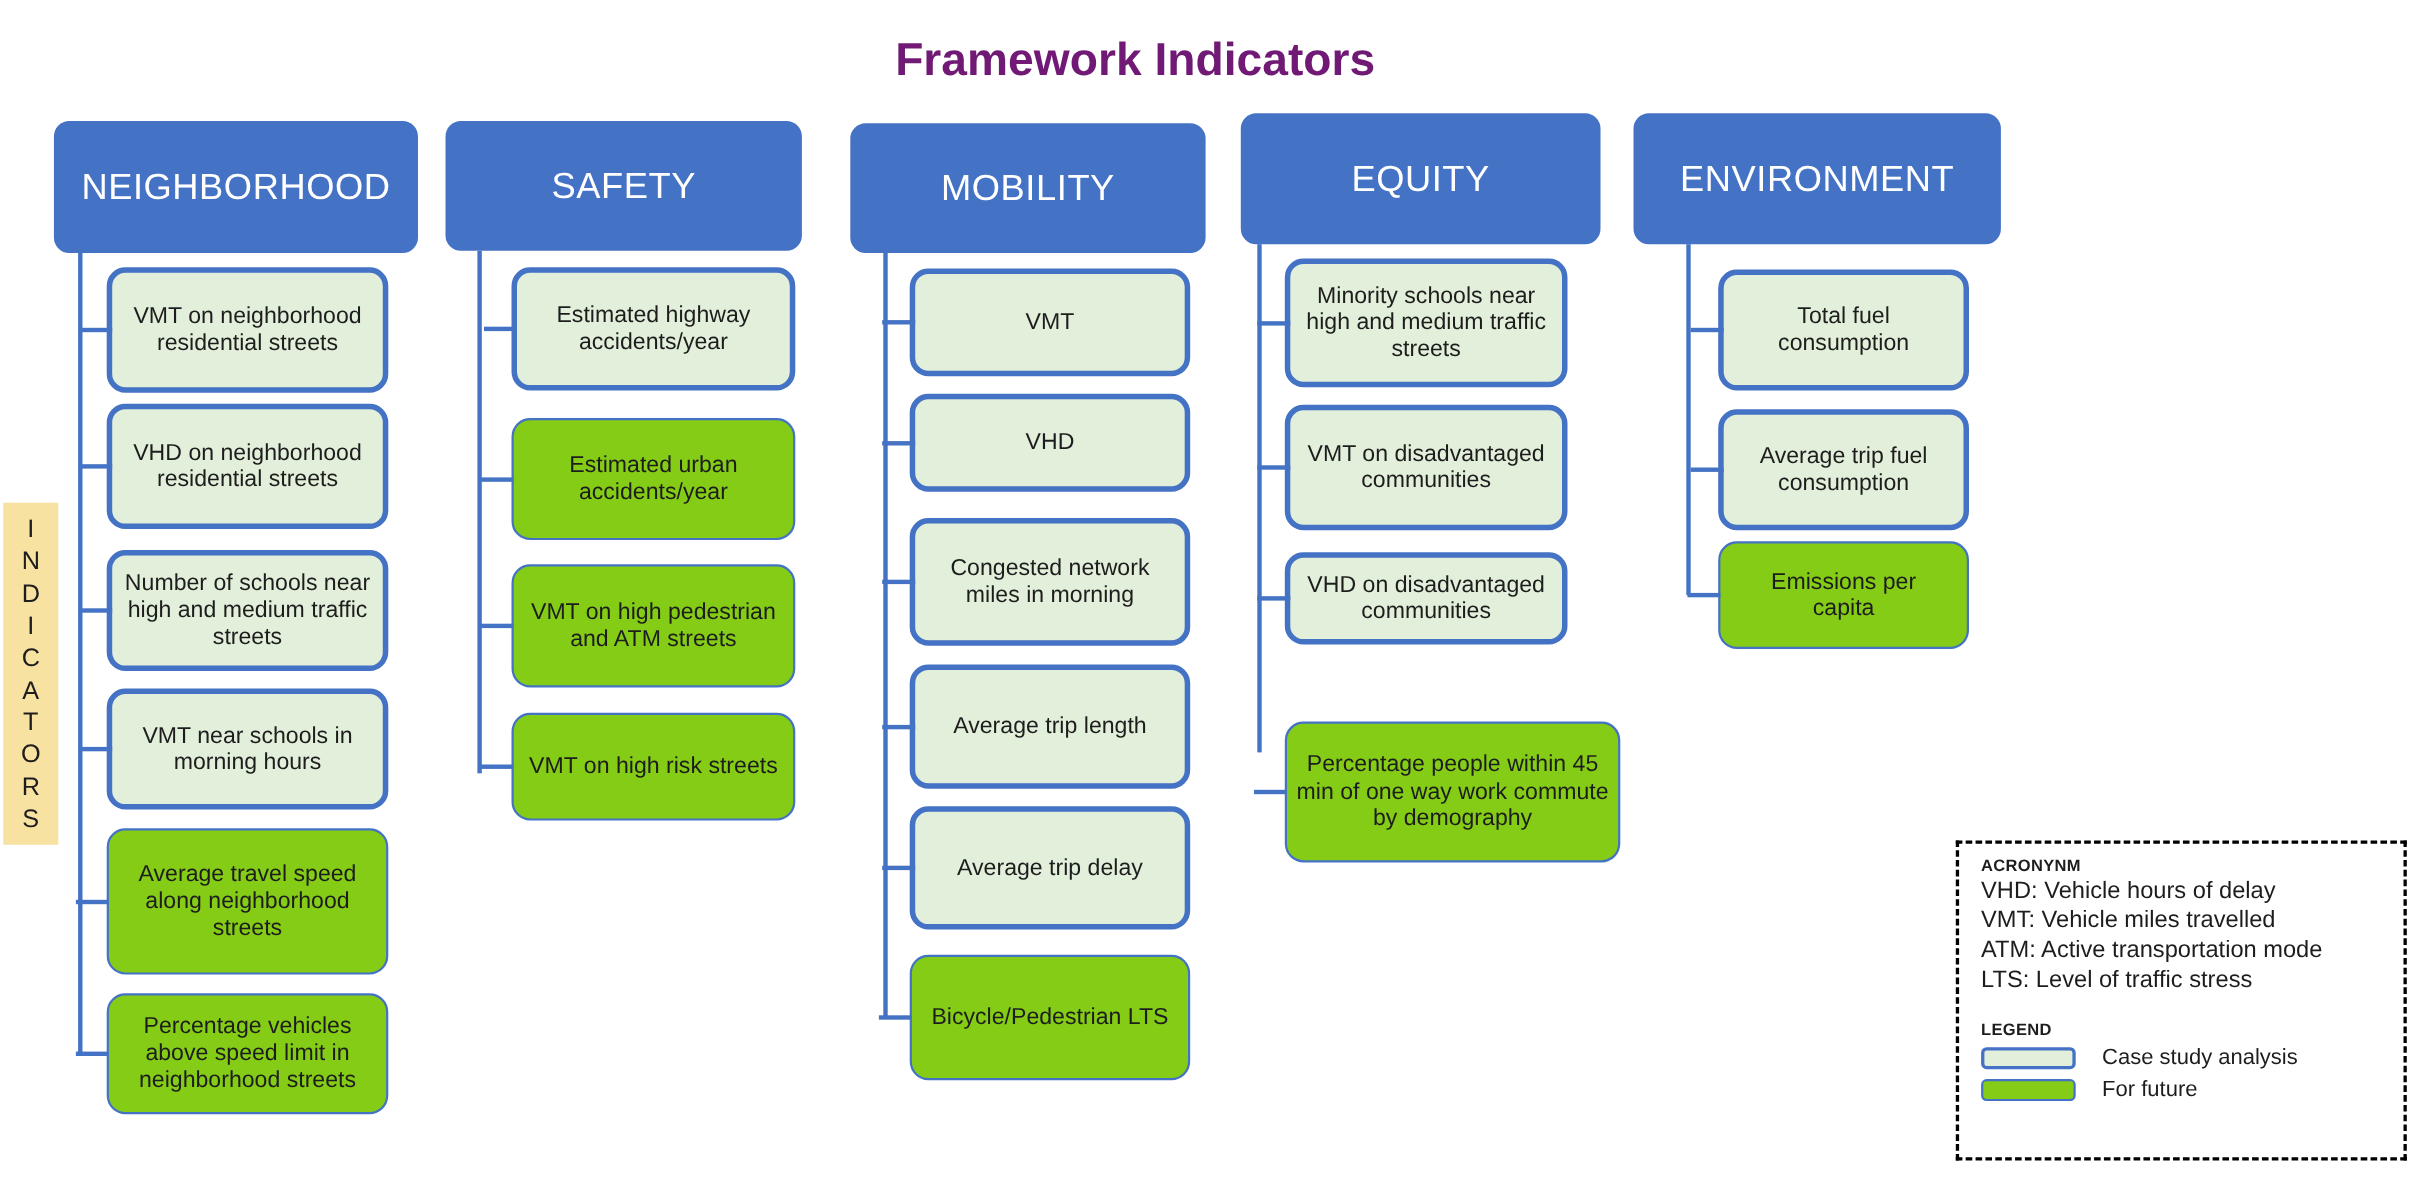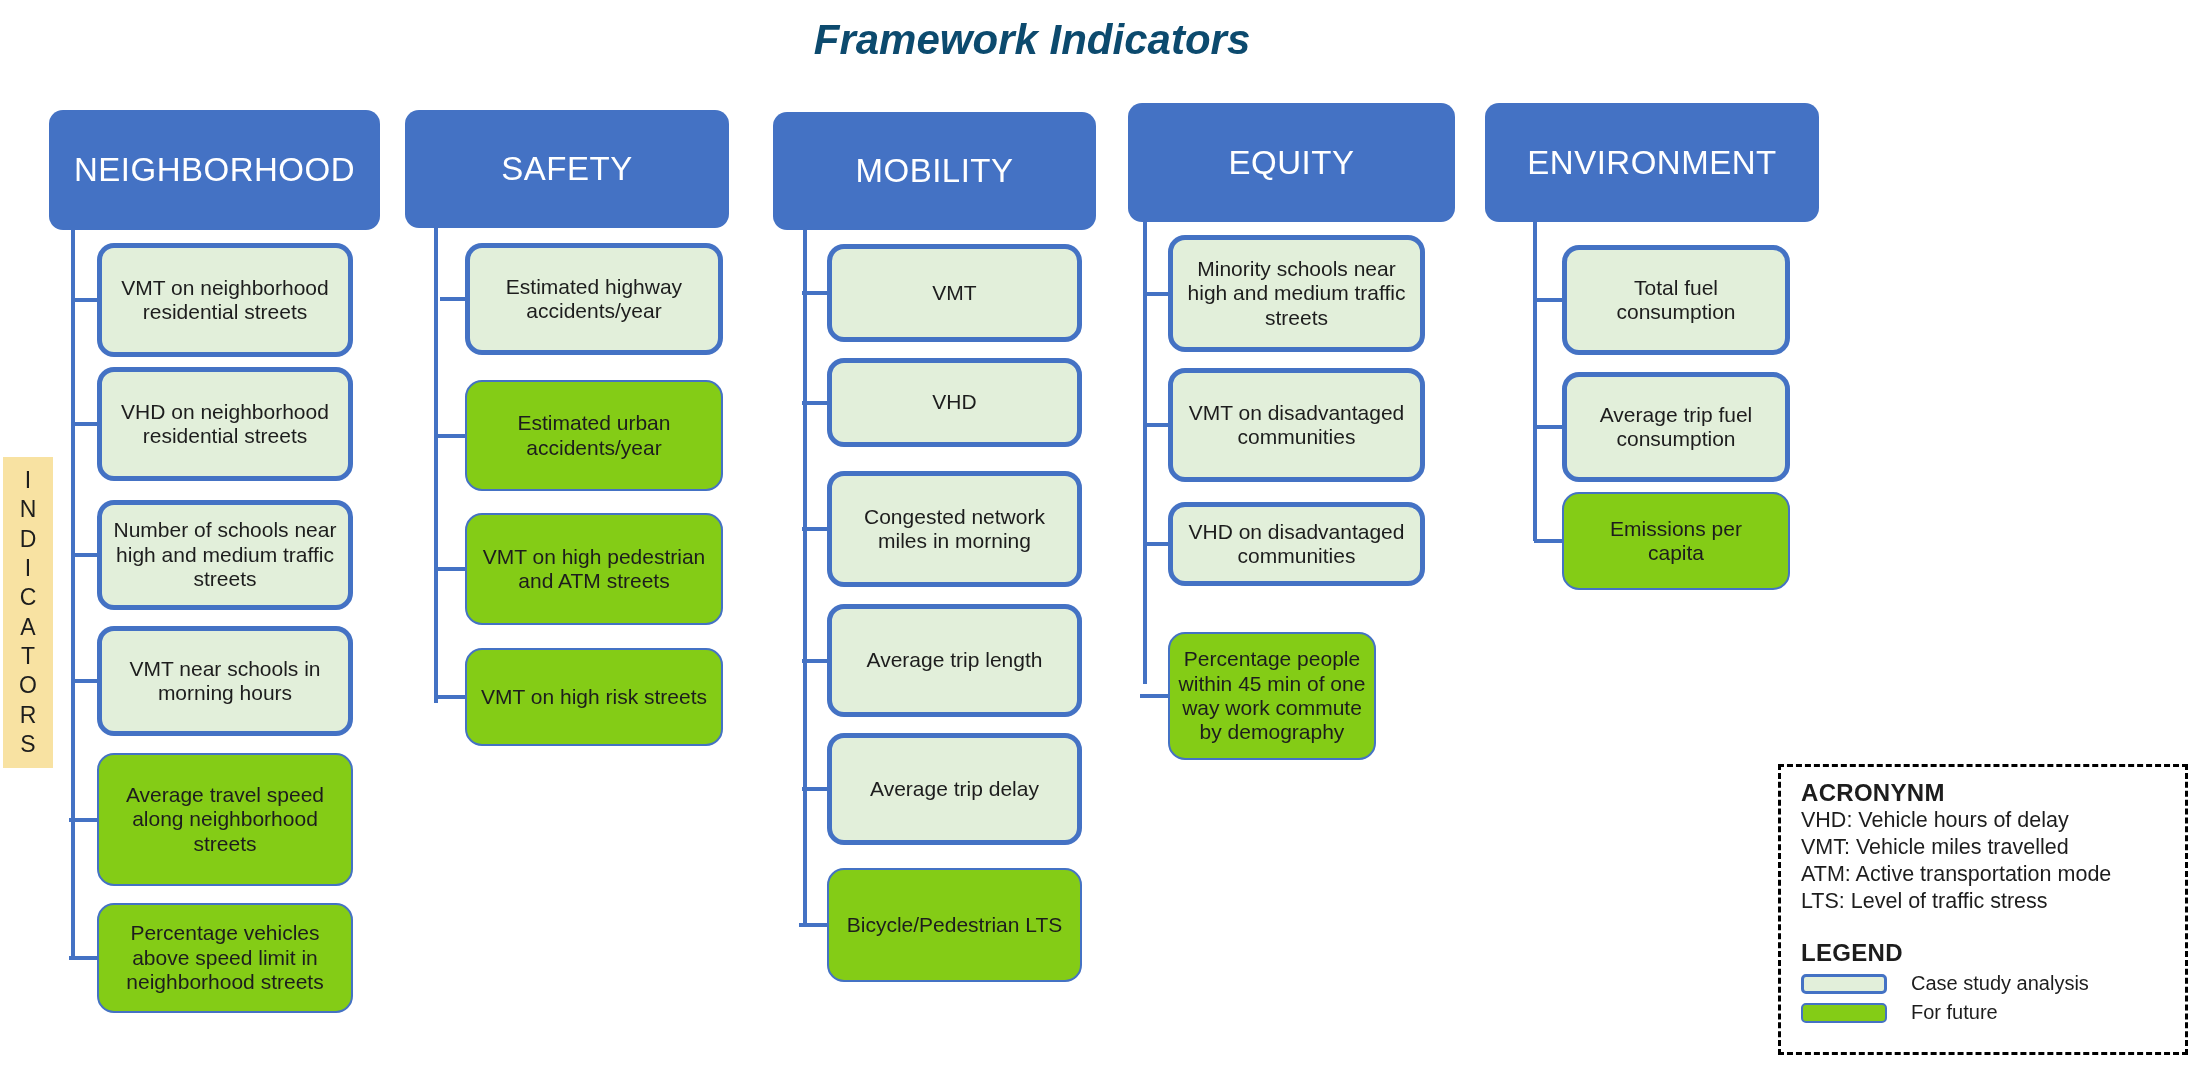--- a/index.html
+++ b/index.html
@@ -1,22 +1,22 @@
 <!DOCTYPE html>
 <html><head>
 <meta charset="utf-8">
 <style>
   html,body{margin:0;padding:0;background:#ffffff;}
   #stage{
     position:relative;width:2210px;height:1084px;background:#ffffff;
     font-family:"Liberation Sans",sans-serif;color:#1d1d1d;overflow:hidden;
   }
   .title{
-    position:absolute;top:16px;left:1032px;transform:translateX(-50%);
-    font-size:42px;font-weight:600;color:#0c4a6e;white-space:nowrap;font-style:italic;
+    position:absolute;top:30px;left:1032px;transform:translateX(-50%);
+    font-size:42px;font-weight:600;color:#701a75;white-space:nowrap;
   }
   .hdr{
     position:absolute;background:#4472C4;border-radius:14px;
     display:flex;align-items:center;justify-content:center;
     color:#ffffff;font-size:33px;letter-spacing:.5px;text-align:center;
   }
   .trunk{position:absolute;width:4px;background:#4472C4;}
   .box{
     position:absolute;border-radius:17px;display:flex;align-items:center;justify-content:center;
     text-align:center;font-size:21px;line-height:1.16;padding:0 8px;box-sizing:border-box;
@@ -29,21 +29,21 @@
   .col5 .box{padding:0 16px;}
   .strip{
     position:absolute;left:3px;top:457px;width:50px;height:311px;background:#F8E2A2;
     display:flex;flex-direction:column;align-items:center;justify-content:space-between;
     padding:10px 0;box-sizing:border-box;font-size:23px;color:#1d1d1d;
   }
   .legendbox{
     position:absolute;left:1778px;top:764px;width:410px;height:291px;box-sizing:border-box;
     border:3px dashed #000;background:#ffffff;padding:12px 20px;
   }
-  .legendbox .bold{font-weight:bold;font-size:24px;letter-spacing:.3px;}
+  .legendbox .bold{font-weight:bold;font-size:15px;letter-spacing:.3px;}
   .legendbox .acro-line{font-size:21.5px;line-height:27px;}
   .legendbox .legend-title{margin-top:24px;}
   .legend-row{display:flex;align-items:center;margin-top:4px;height:25px;}
   .swatch{width:86px;height:20px;border-radius:5px;box-sizing:border-box;flex:0 0 auto;}
   .swatch.case{border-width:3px;}
   .swatch.future{border-width:2px;}
   .legend-row .lbl{font-size:20px;margin-left:24px;}
 </style>
 </head>
 <body>
@@ -95,21 +95,21 @@
     <div class="box case" style="left:827px;top:733px;width:255px;height:112px">Average trip delay</div>
     <div class="box future" style="left:827px;top:868px;width:255px;height:114px">Bicycle/Pedestrian LTS</div>
   </div>
 
   <div>
     <div class="hdr" style="left:1128px;top:103px;width:327px;height:119px">EQUITY</div>
     <div class="trunk" style="left:1143px;top:222px;height:462px"></div>
     <div class="box case" style="left:1168px;top:235px;width:257px;height:117px">Minority schools near high and medium traffic streets</div>
     <div class="box case" style="left:1168px;top:368px;width:257px;height:114px">VMT on disadvantaged communities</div>
     <div class="box case" style="left:1168px;top:502px;width:257px;height:84px">VHD on disadvantaged communities</div>
-    <div class="box future" style="left:1168px;top:632px;width:208px;height:128px">Percentage  people within 45 min of one way work commute by demography</div>
+    <div class="box future" style="left:1168px;top:656px;width:305px;height:128px">Percentage  people within 45 min of one way work commute by demography</div>
   </div>
 
   <div class="col5">
     <div class="hdr" style="left:1485px;top:103px;width:334px;height:119px">ENVIRONMENT</div>
     <div class="trunk" style="left:1533px;top:222px;height:319px"></div>
     <div class="box case" style="left:1562px;top:245px;width:228px;height:110px">Total fuel consumption</div>
     <div class="box case" style="left:1562px;top:372px;width:228px;height:110px">Average  trip fuel consumption</div>
     <div class="box future" style="left:1562px;top:492px;width:228px;height:98px">Emissions per capita</div>
   </div>
 

